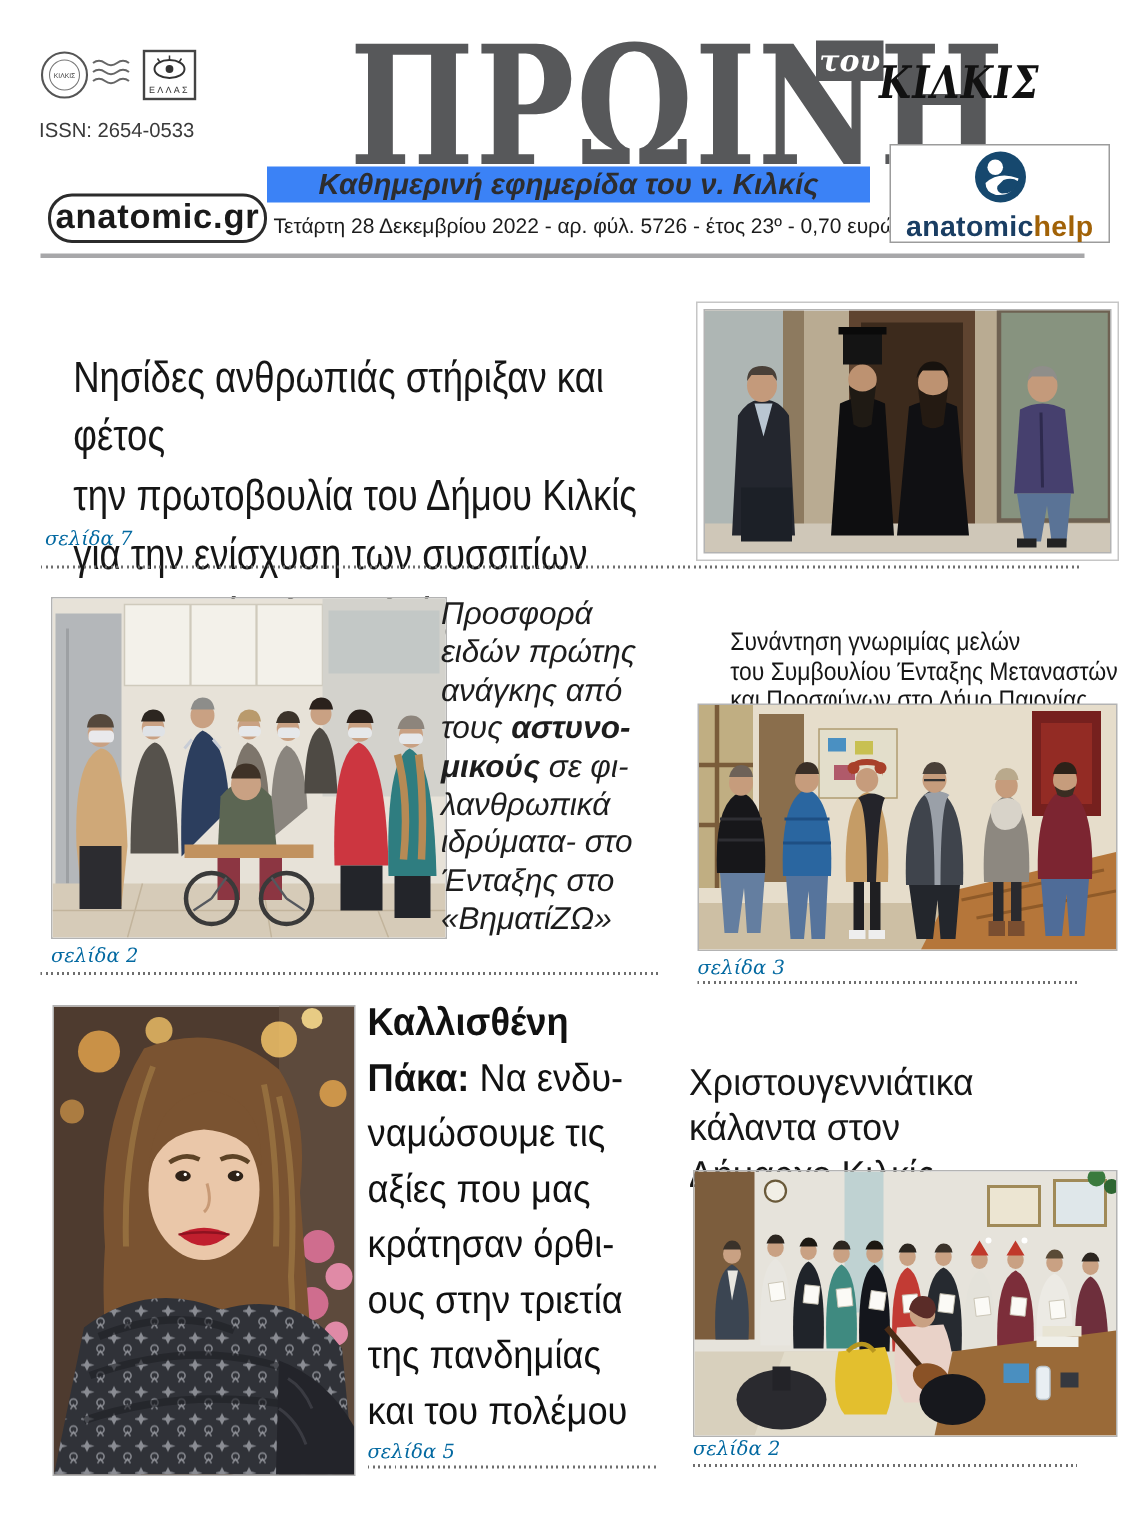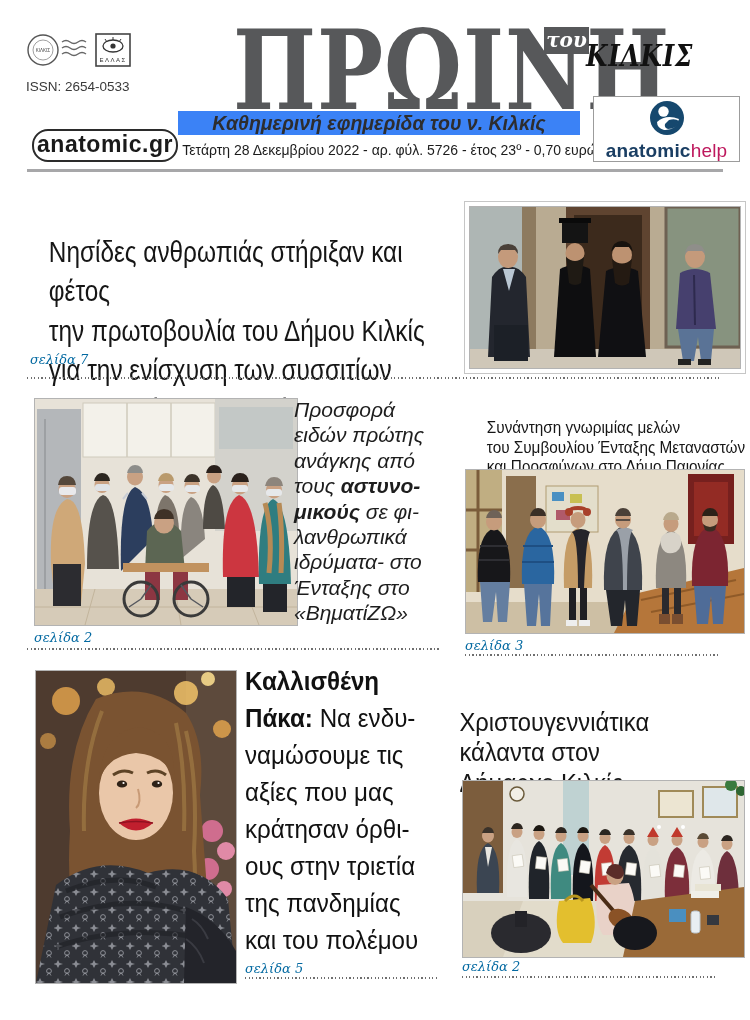--- a/index.html
+++ b/index.html
@@ -19,21 +19,21 @@
   .tou-box{background:#57585a;color:#fff;font:italic bold 20px/27px "DejaVu Serif",serif;
            text-align:center;}
   .kilkis{font:italic bold 30px "DejaVu Serif",serif;color:#111;letter-spacing:1px;}
   .kilkis .sc{transform:scaleX(.82);transform-origin:left top;}
   .subbar{background:#3b82f6;text-align:center;font:italic bold 19.5px/24px "Liberation Sans",sans-serif;color:#2d2d2f;}
   .dateline{font:14px "Liberation Sans",sans-serif;color:#1c1c1c;text-align:center;}
   .pill{border:2px solid #2b2b2b;border-radius:16px;text-align:center;
         font:bold 23px/27px "Liberation Sans",sans-serif;color:#1a1a1a;letter-spacing:.5px;}
   .adbox{border:1px solid #9c9c9c;background:#fff;text-align:center;}
   .adtext{font:bold 19px "Liberation Sans",sans-serif;color:#1a3e63;letter-spacing:.2px;}
-  .adtext .light{font-weight:normal;color:#be185d;}
+  .adtext .light{font-weight:bold;color:#a16207;}
   .issn{font:13.5px "Liberation Sans",sans-serif;color:#3a3a3a;}
   .midtext{font:italic 21px/25.4px "Liberation Sans",sans-serif;color:#1d1d1d;white-space:pre-line;}
   .midtext b{font-weight:bold;}
   .bottomtext{font:26px/37px "Liberation Sans",sans-serif;color:#111;white-space:pre-line;
               transform:scaleX(.93);transform-origin:left top;}
   .bottomtext b{font-weight:bold;}
   .rule{background:#a7a7a9;}
 </style>
 </head>
 <body>

